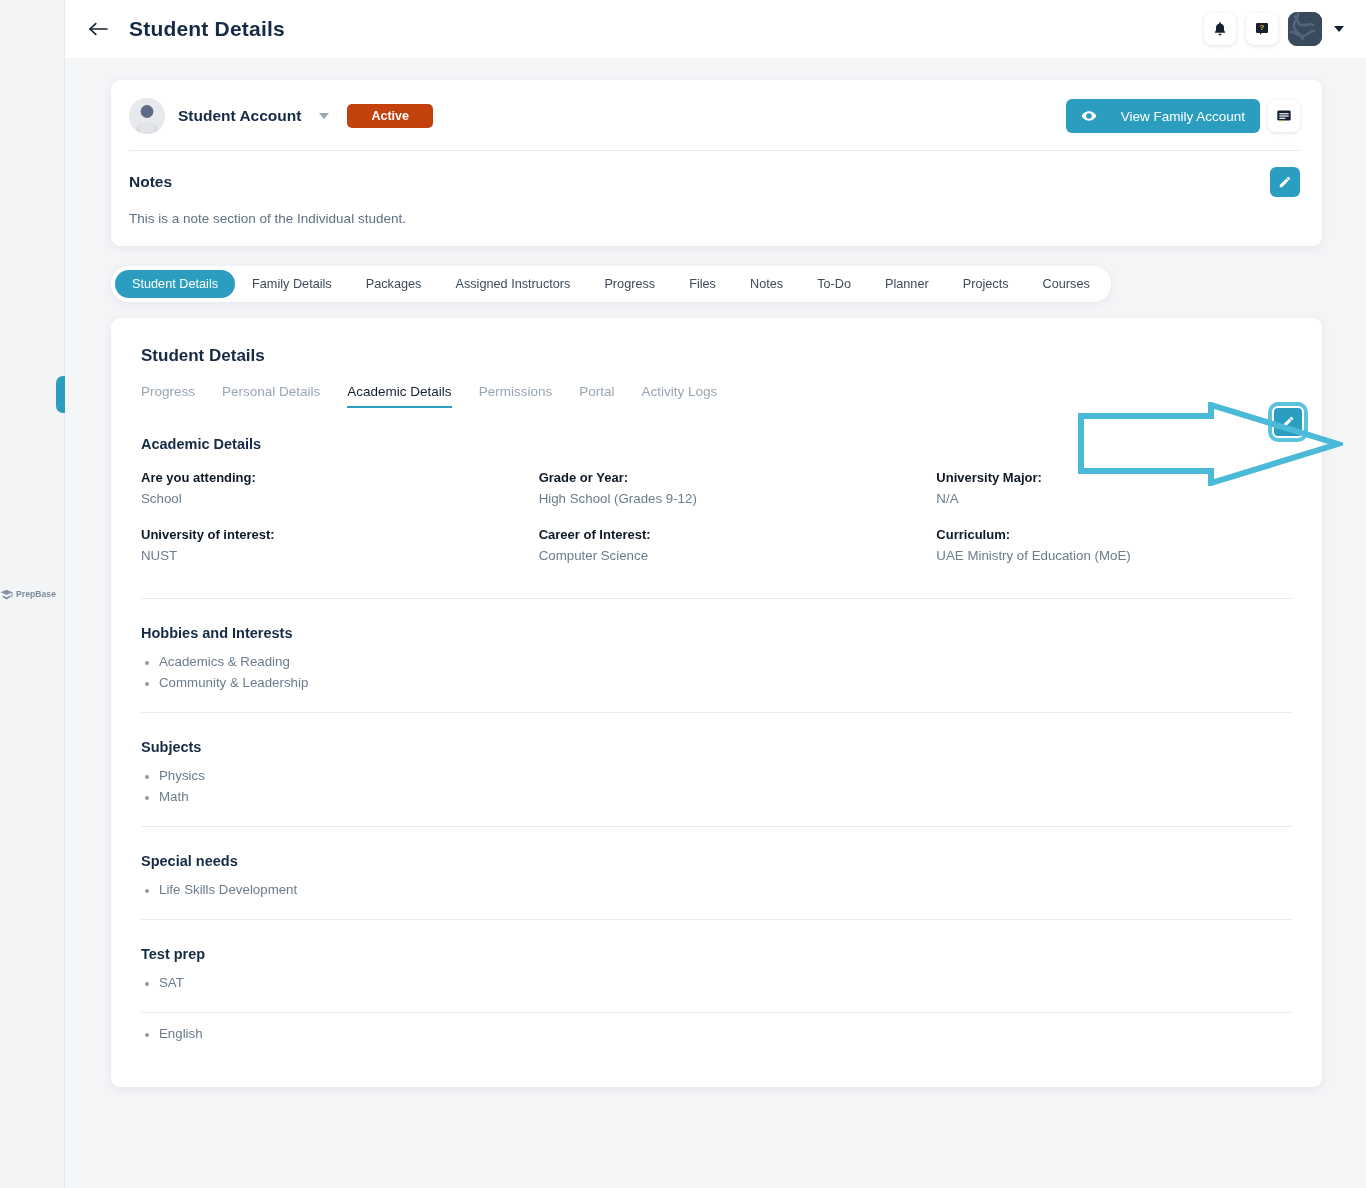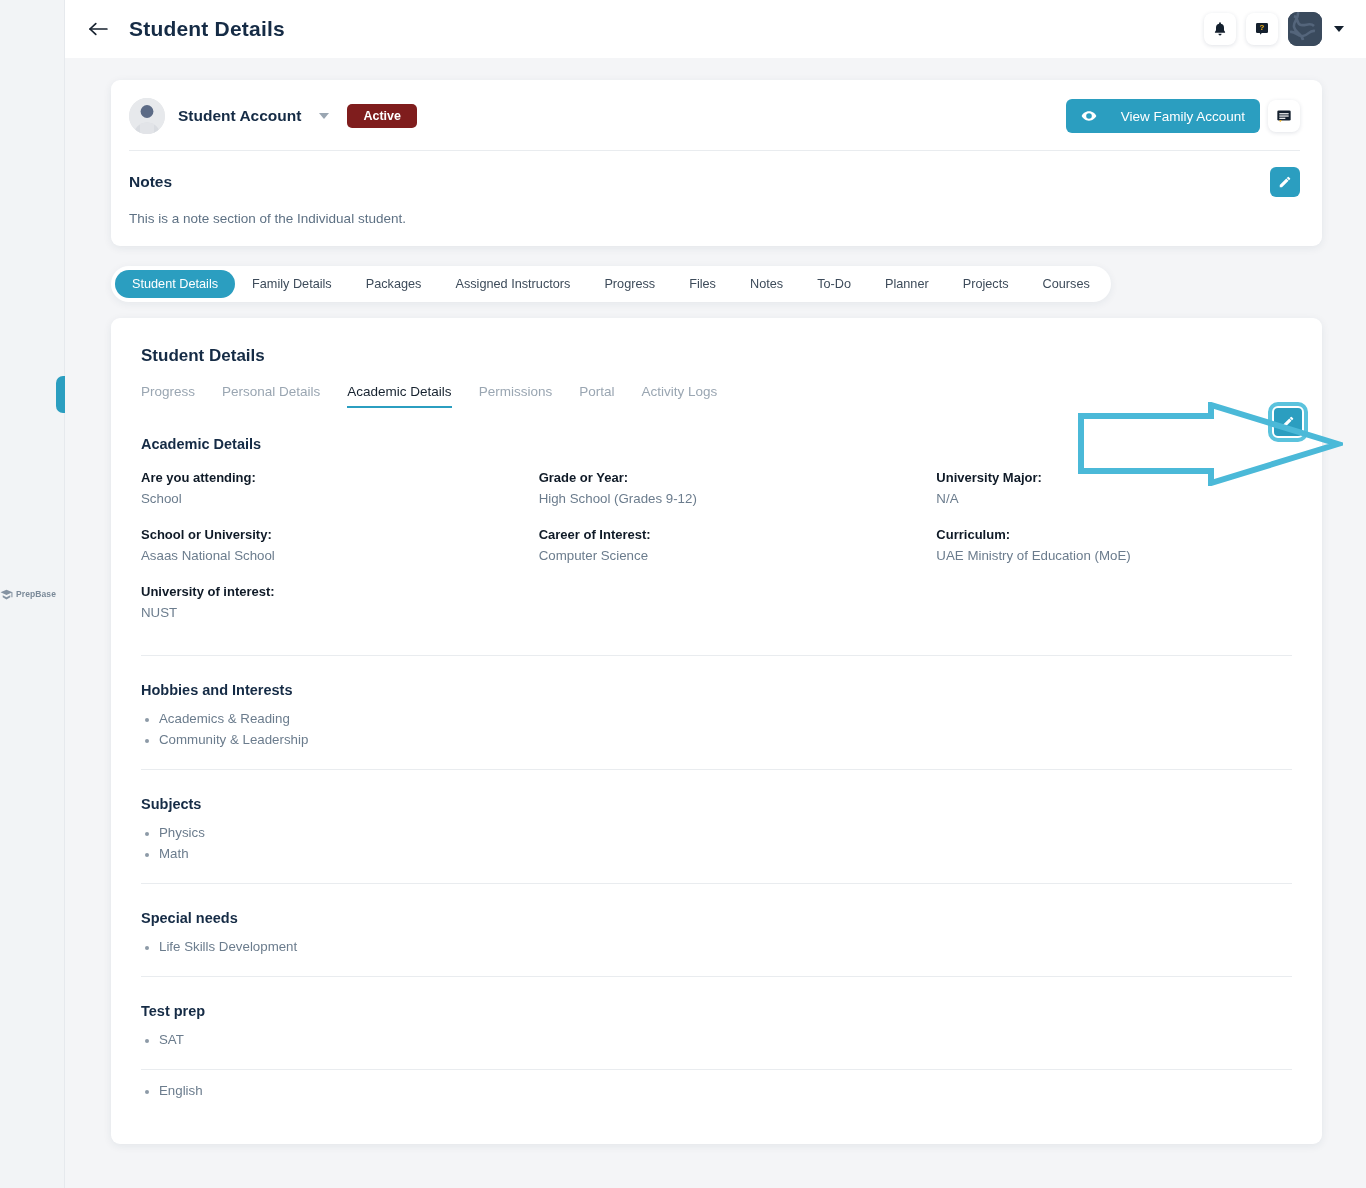--- a/index.html
+++ b/index.html
@@ -72,22 +72,22 @@
     width: 36px; height: 36px; border-radius: 50%; background: #e4e6e9;
     overflow: hidden; flex: 0 0 36px;
   }
   .acct-name { font-size: 15.5px; font-weight: 700; color: #152b45; margin-left: 13px; }
   .acct-caret {
     margin-left: 18px; width: 0; height: 0;
     border-left: 5px solid transparent; border-right: 5px solid transparent;
     border-top: 6px solid #9aa6b2; cursor: pointer;
   }
   .badge-active {
-    margin-left: 18px; background: #7f1d1d; color: #fff; font-size: 12.5px; font-weight: 600;
-    padding: 4px 16px; border-radius: 5px; line-height: 1.3;
+    margin-left: 18px; background: #c2410c; color: #fff; font-size: 12.5px; font-weight: 600;
+    padding: 4px 24px; border-radius: 5px; line-height: 1.3;
   }
   .acct-actions { margin-left: auto; display: flex; align-items: center; gap: 8px; }
   .btn-primary {
     background: #2b9ec0; color: #fff; border: none; border-radius: 6px;
     font-size: 13.5px; font-weight: 500; padding: 9px 15px;
     display: flex; align-items: center; gap: 24px; cursor: pointer;
     font-family: "Liberation Sans", sans-serif;
   }
   .sep-line { height: 1px; background: #e9ecef; margin: 16px 0 0 0; }
 
@@ -386,24 +386,20 @@
           </svg>
         </button>
 
         <div class="fields">
           <div class="fcol">
             <div class="fgroup">
               <div class="flabel">Are you attending:</div>
               <div class="fvalue">School</div>
             </div>
             <div class="fgroup">
-              <div class="flabel">School or University:</div>
-              <div class="fvalue">Asaas National School</div>
-            </div>
-            <div class="fgroup">
               <div class="flabel">University of interest:</div>
               <div class="fvalue">NUST</div>
             </div>
           </div>
 
           <div class="fcol">
             <div class="fgroup">
               <div class="flabel">Grade or Year:</div>
               <div class="fvalue">High School (Grades 9-12)</div>
             </div>

